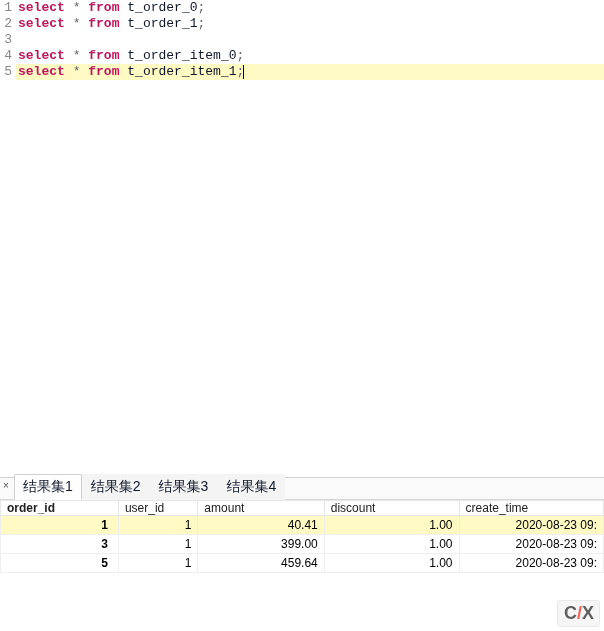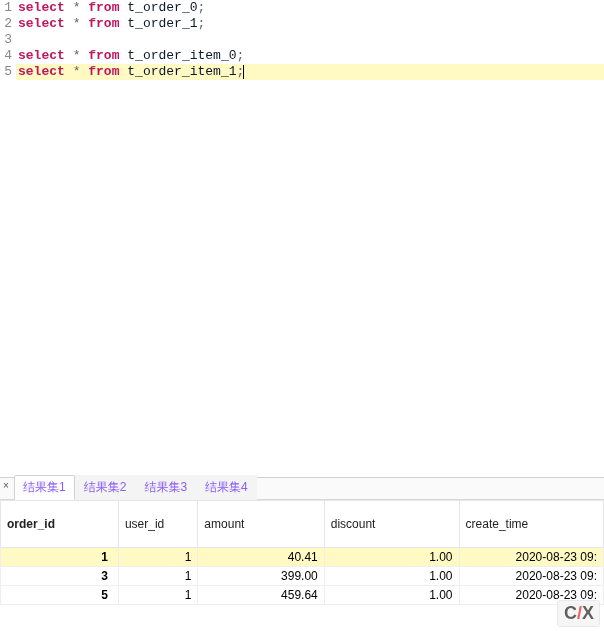--- a/index.html
+++ b/index.html
@@ -74,43 +74,43 @@
   .tab-row {
     display: flex;
     padding-left: 14px;
     border-bottom: 1px solid #d8d8d8;
     height: 22px;
     align-items: flex-end;
     background: #fafafa;
   }
   .tab {
     padding: 3px 8px 3px 8px;
-    font-size: 12px;
-    color: #8b5cf6;
+    font-size: 14px;
+    color: #0f172a;
     cursor: pointer;
     background: #f4f4f4;
     border: 1px solid transparent;
     margin-bottom: -1px;
   }
   .tab.active {
     background: #fff;
     border: 1px solid #d0d0d0;
     border-bottom: 1px solid #fff;
     border-radius: 2px 2px 0 0;
   }
   .grid {
     width: 100%;
     border-collapse: collapse;
     table-layout: fixed;
   }
   .grid th {
     font-size: 12px;
     font-weight: normal;
     color: #222;
-    padding: 16px 6px;
+    padding: 0 6px;
     border: 1px solid #e6e6e6;
     text-align: left;
     background: #fff;
     white-space: nowrap;
     overflow: hidden;
   }
   .grid th.first { font-weight: bold; }
   .grid td {
     font-size: 12px;
     padding: 2px 6px;

